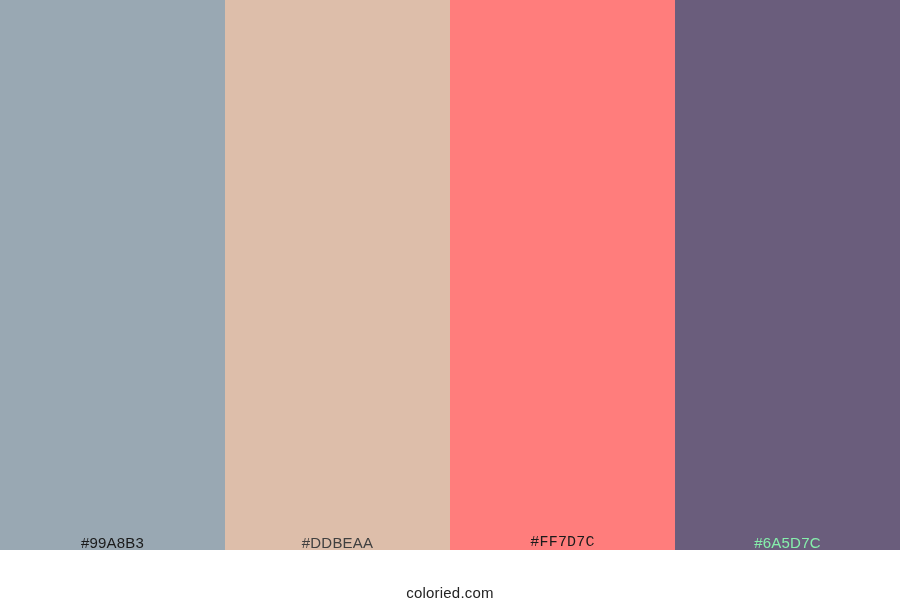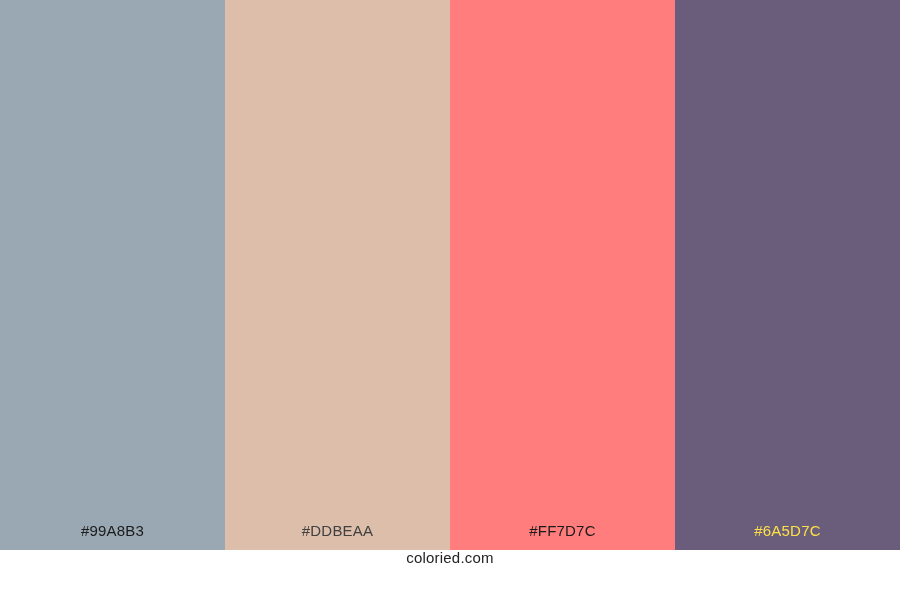--- a/index.html
+++ b/index.html
@@ -40,36 +40,35 @@
     box-sizing: border-box;
   }
   .swatch-label {
     display: block;
     width: 100%;
     text-align: center;
     font-family: "Liberation Sans", sans-serif;
     font-size: 15px;
     line-height: 1;
     letter-spacing: 0.2px;
-    padding-bottom: 12px;
     user-select: text;
   }
   .label-dark {
     color: #1b1b1b;
   }
   .label-light {
     color: #ffffff;
   }
   #site-footer {
     flex: 1 1 50px;
     width: 900px;
     height: 50px;
     background: #ffffff;
     display: flex;
-    align-items: flex-start;
+    align-items: flex-end;
     justify-content: center;
   }
   #site-footer-text {
     font-family: "Liberation Sans", sans-serif;
     font-size: 15px;
     line-height: 1;
     color: #232323;
     letter-spacing: 0.2px;
   }
 </style>
@@ -82,25 +81,25 @@
 
     <div class="swatch" style="background-color: rgb(153, 168, 179);">
       <span class="swatch-label label-dark" style="color: rgb(27, 27, 27);">#99A8B3</span>
     </div>
 
     <div class="swatch" style="background-color: rgb(221, 190, 170);">
       <span class="swatch-label label-dark" style="color: #404040;">#DDBEAA</span>
     </div>
 
     <div class="swatch" style="background-color: rgb(255, 125, 124);">
-      <span class="swatch-label label-dark" style="color: rgb(27, 27, 27);">#FF7D7C</span>
+      <span class="swatch-label label-dark" style="color: rgb(27, 27, 27); font-family: Liberation Mono, monospace;">#FF7D7C</span>
     </div>
 
     <div class="swatch" style="background-color: rgb(106, 93, 124);">
-      <span class="swatch-label label-light" style="color: #fde047;">#6A5D7C</span>
+      <span class="swatch-label label-light" style="color: #86efac;">#6A5D7C</span>
     </div>
 
 
   </div>
 
   <div id="site-footer" style="background-color: rgb(255, 255, 255);">
     <span id="site-footer-text" style="color: rgb(35, 35, 35);">coloried.com</span>
   </div>
 
 </div>

